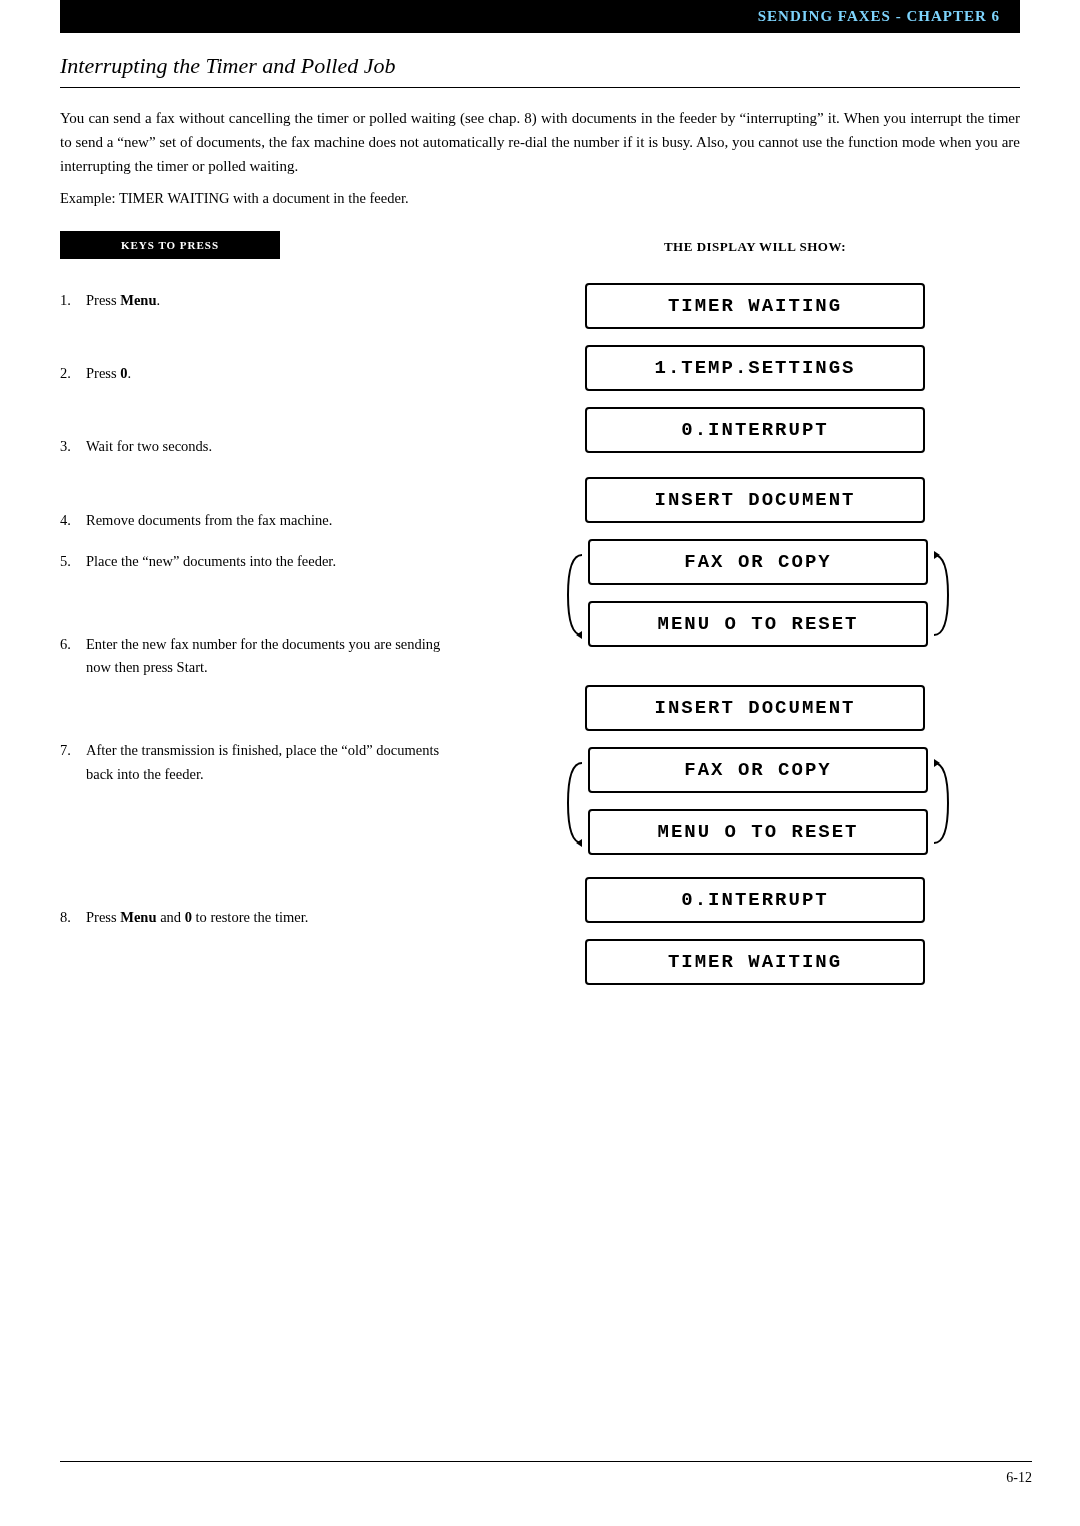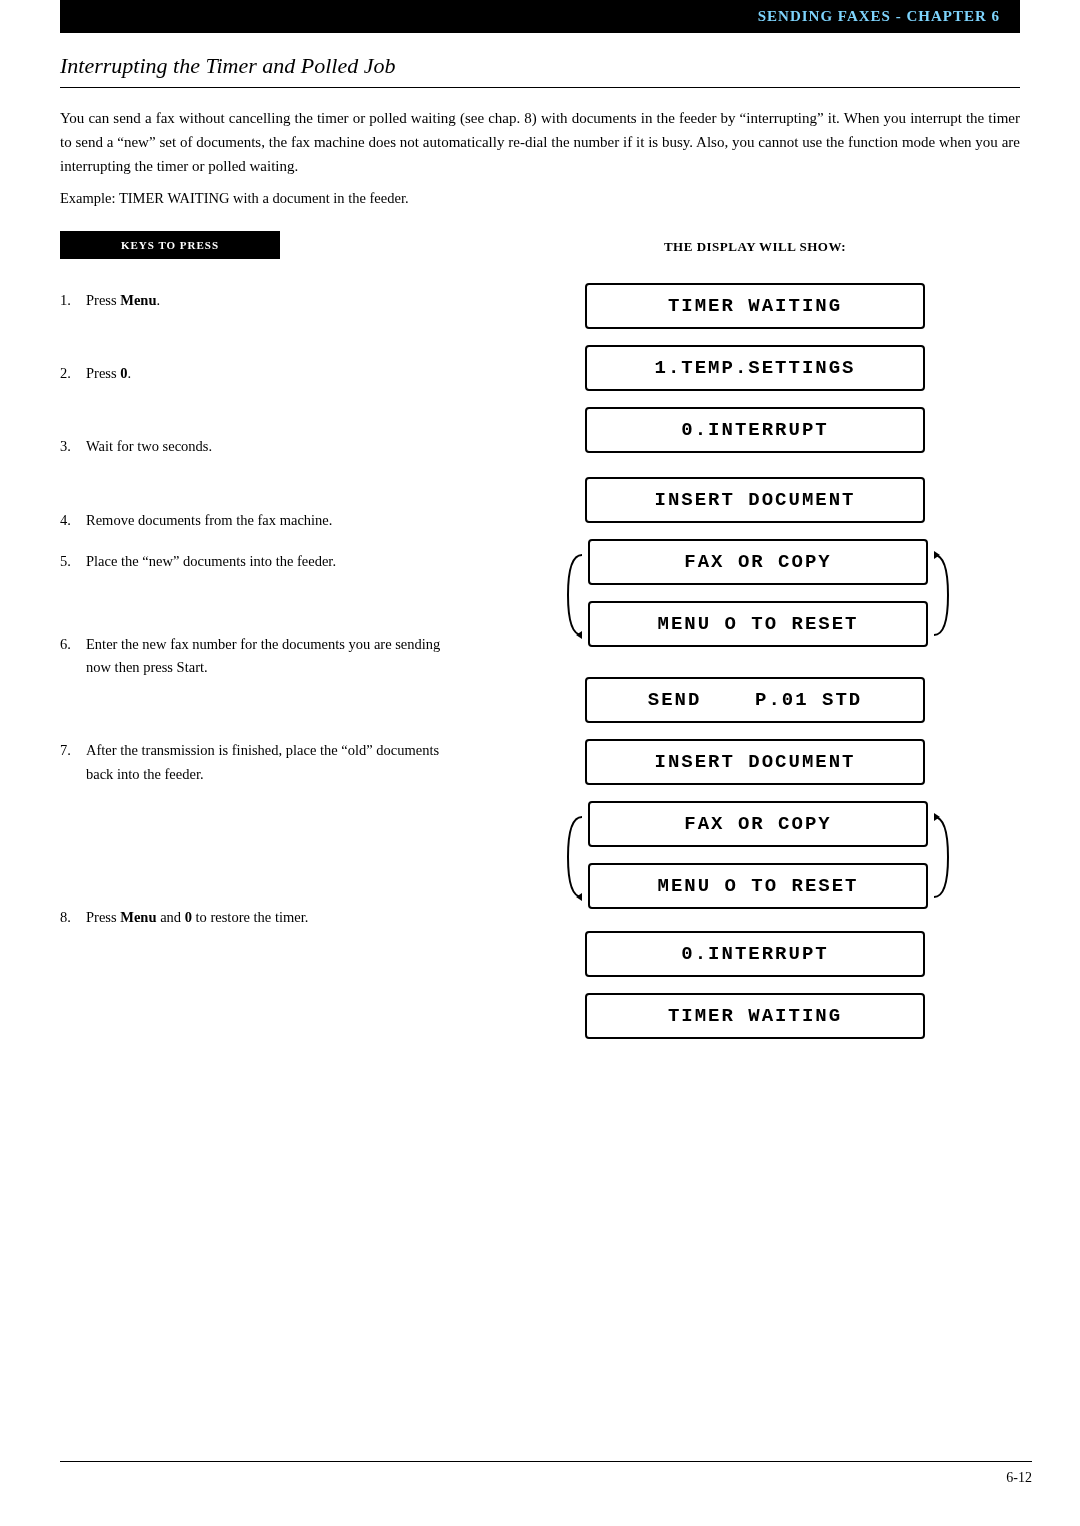--- a/index.html
+++ b/index.html
@@ -297,21 +297,20 @@
 
             <polygon points="6,6 12,10 6,14" fill="#000"></polygon>
           </svg>
         </div>
       </div>
 
       <div class="display-spacer"></div>
 
       <div class="display-spacer"></div>
 
-      <div class="display-box">SEND&nbsp;&nbsp;&nbsp;&nbsp;P.01 STD</div>
       <div class="display-spacer"></div>
 
       <div class="display-box">INSERT DOCUMENT</div>
       <div class="display-spacer"></div>
 
       <div class="loop-container">
         <div class="arrow-svg-left">
           <svg width="28" height="100" viewBox="0 0 28 100">
             <path d="M22,10 Q8,10 8,50 Q8,90 22,90" fill="none" stroke="#000" stroke-width="2"></path>
             <polygon points="22,86 16,90 22,94" fill="#000"></polygon>

